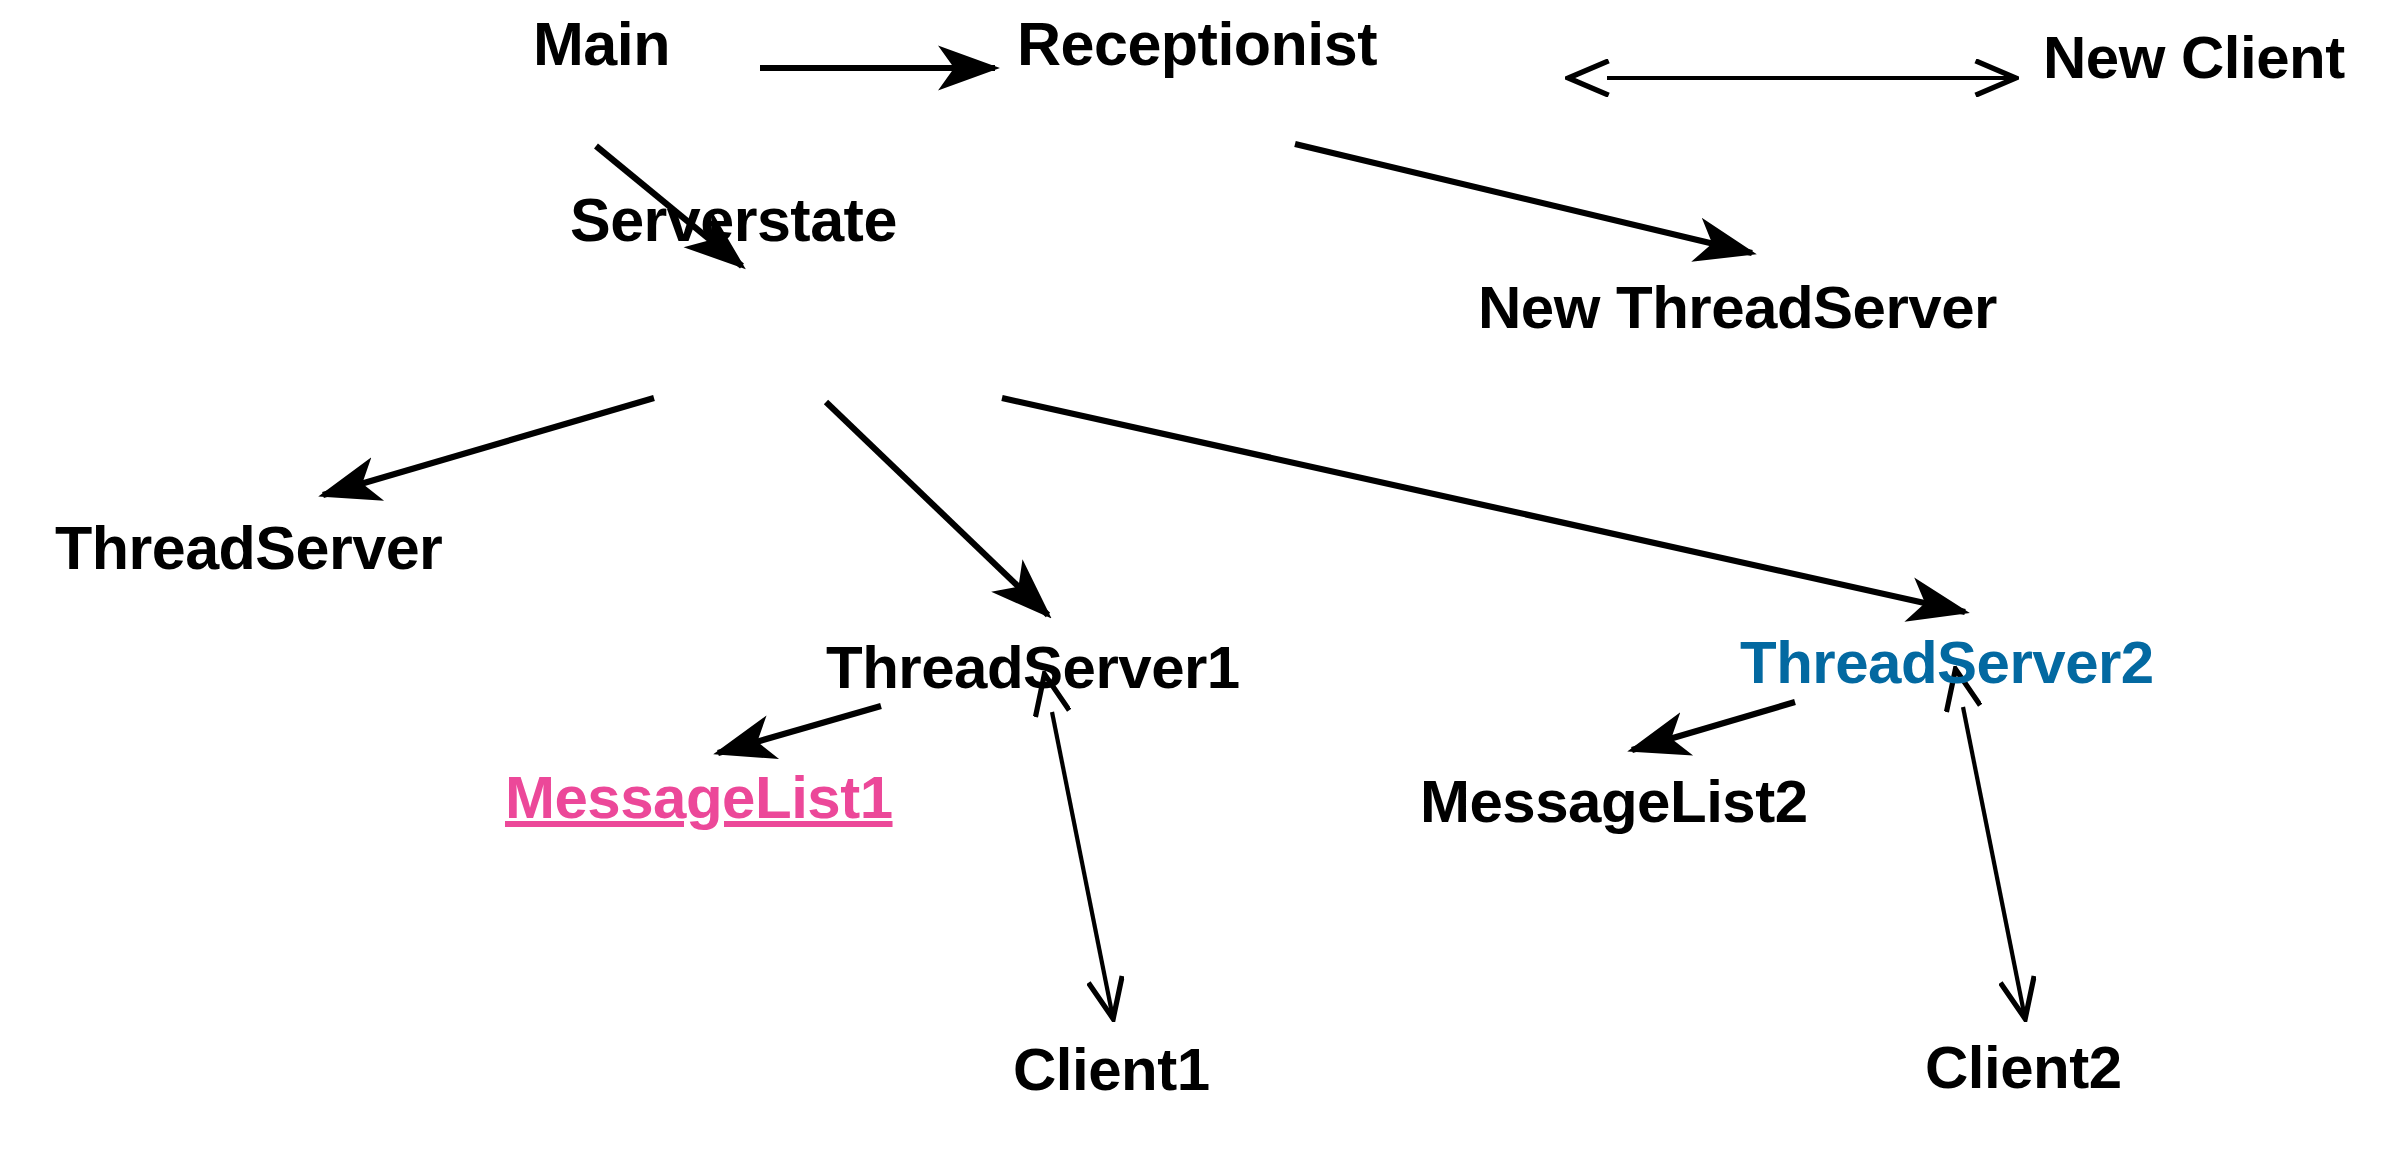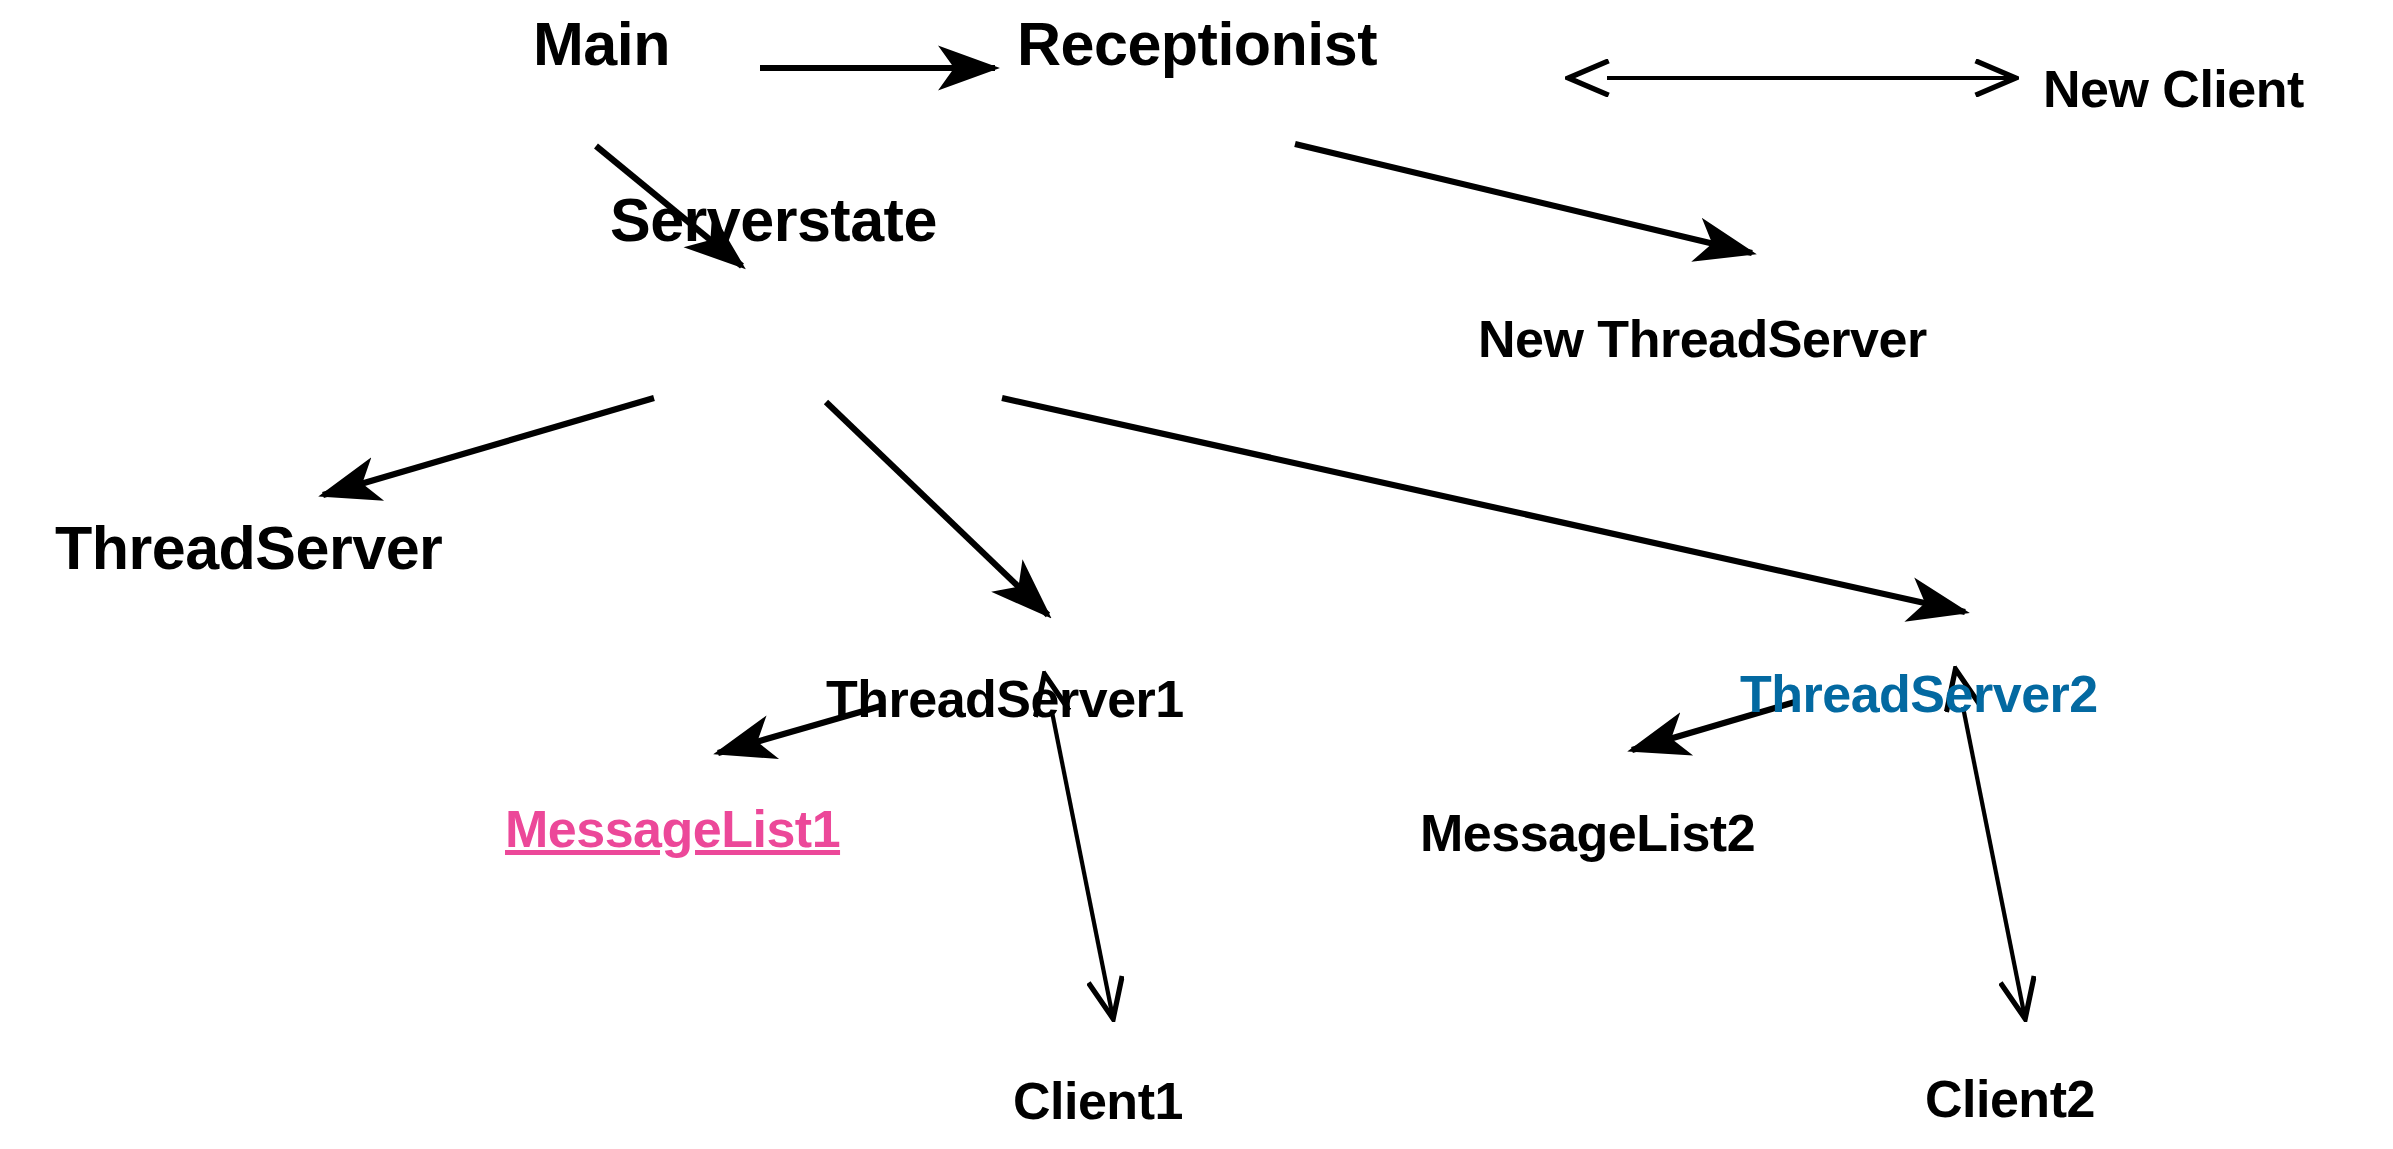--- a/index.html
+++ b/index.html
@@ -26,21 +26,21 @@
   .node-label {
     position: absolute;
     color: #000000;
     font-family: "Liberation Sans", sans-serif;
     font-weight: bold;
     white-space: nowrap;
     line-height: 1;
     letter-spacing: -0.5px;
   }
   .node-size-lg { font-size: 61px; }
-  .node-size-md { font-size: 52px; margin-top: 35px; }
+  .node-size-md { font-size: 60px; }
   .edge-line {
     stroke: #000000;
     fill: none;
   }
 </style>
 </head>
 <body>
 
 <div id="diagram-root">
 
@@ -72,21 +72,21 @@
         <line x1="1795" y1="702" x2="1632" y2="750" stroke="#000000" stroke-width="6.2" class="edge-line" marker-end="url(#arrowhead-end)"></line>
         <line x1="1963" y1="707" x2="2025" y2="1018" stroke="#000000" stroke-width="4.2" class="edge-line" marker-end="url(#arrowhead-open-end)" marker-start="url(#arrowhead-open-start)"></line>
       </g>
   </svg>
 
   <div id="node-group">
       <div class="node-label node-size-lg" style="left: 533px; top: 14px; color: rgb(0, 0, 0);">Main</div>
       <div class="node-label node-size-lg" style="left: 1017px; top: 14px; color: rgb(0, 0, 0); text-align: center;">Receptionist</div>
       <div class="node-label node-size-md" style="left: 2043px; top: 28px; color: rgb(0, 0, 0);">New Client</div>
       <div class="node-label node-size-md" style="left: 1478px; top: 278px; color: rgb(0, 0, 0);">New ThreadServer</div>
-      <div class="node-label node-size-lg" style="left: 570px; top: 190px; color: rgb(0, 0, 0); margin-left: 40px;">Serverstate</div>
+      <div class="node-label node-size-lg" style="left: 570px; top: 190px; color: rgb(0, 0, 0);">Serverstate</div>
       <div class="node-label node-size-lg" style="left: 55px; top: 518px; color: rgb(0, 0, 0);">ThreadServer</div>
       <div class="node-label node-size-md" style="left: 826px; top: 638px; color: rgb(0, 0, 0);">ThreadServer1</div>
       <div class="node-label node-size-md" style="left: 1740px; top: 633px; color: #0369a1;">ThreadServer2</div>
       <div class="node-label node-size-md" style="left: 505px; top: 768px; color: #ec4899; text-decoration: underline;">MessageList1</div>
       <div class="node-label node-size-md" style="left: 1420px; top: 772px; color: rgb(0, 0, 0);">MessageList2</div>
       <div class="node-label node-size-md" style="left: 1013px; top: 1040px; color: rgb(0, 0, 0);">Client1</div>
       <div class="node-label node-size-md" style="left: 1925px; top: 1038px; color: rgb(0, 0, 0); text-align: right;">Client2</div>
     </div>
 
 </div>

